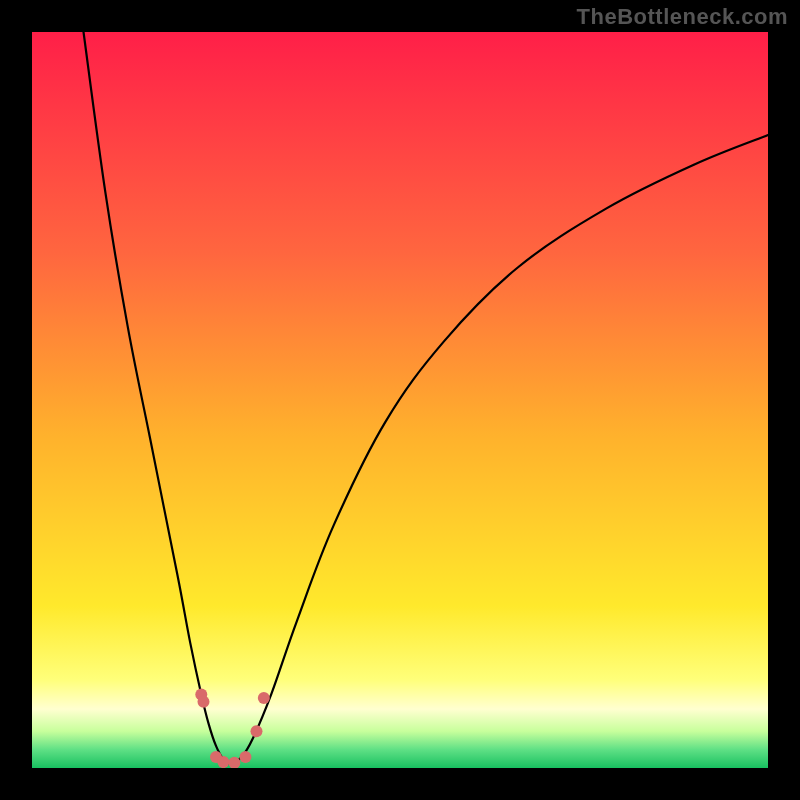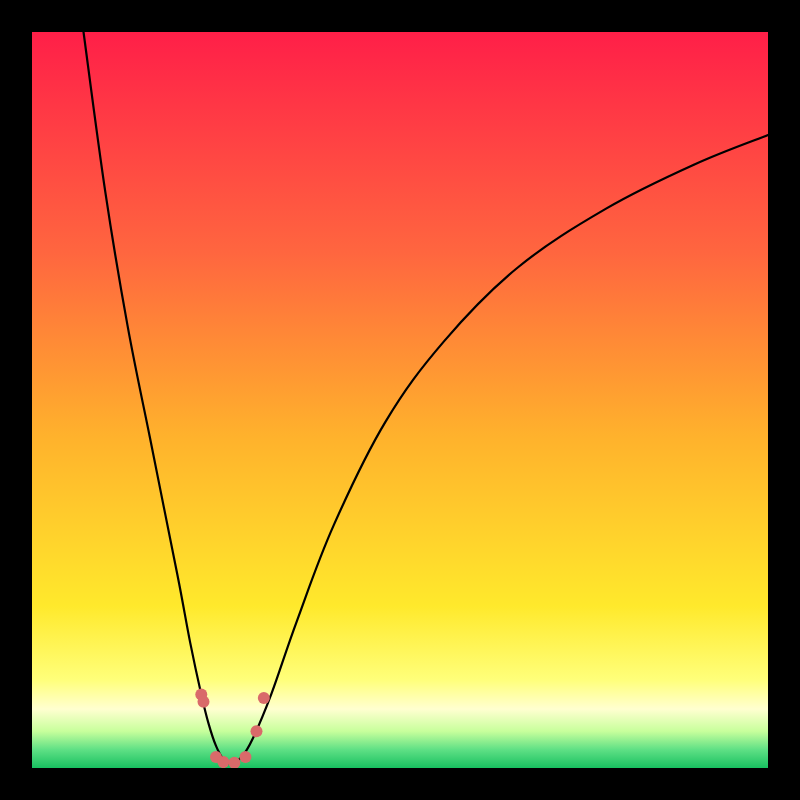--- a/index.html
+++ b/index.html
@@ -40,20 +40,21 @@
   .plot svg {
     display: block;
     width: 736px;
     height: 736px;
   }
 </style>
 </head>
 <body>
 
 <div class="frame">
+  <div class="watermark">TheBottleneck.com</div>
 
   <div class="plot">
     <svg id="plot-svg" viewBox="0 0 736 736" preserveAspectRatio="none">
       <defs>
         <linearGradient id="bg-grad" x1="0" y1="0" x2="0" y2="1">
             <stop offset="0%" stop-color="#ff1f48"></stop>
             <stop offset="30%" stop-color="#ff663f"></stop>
             <stop offset="55.00000000000001%" stop-color="#ffb22c"></stop>
             <stop offset="78%" stop-color="#ffe92c"></stop>
             <stop offset="88%" stop-color="#ffff7a"></stop>

